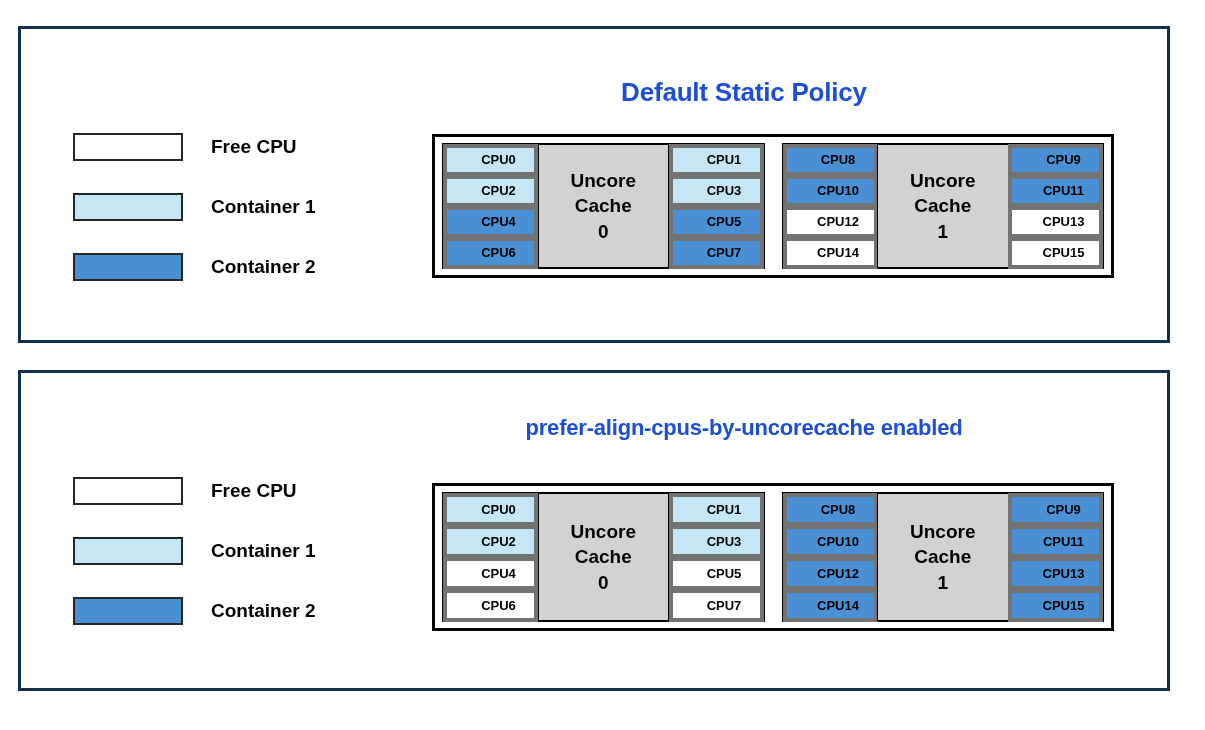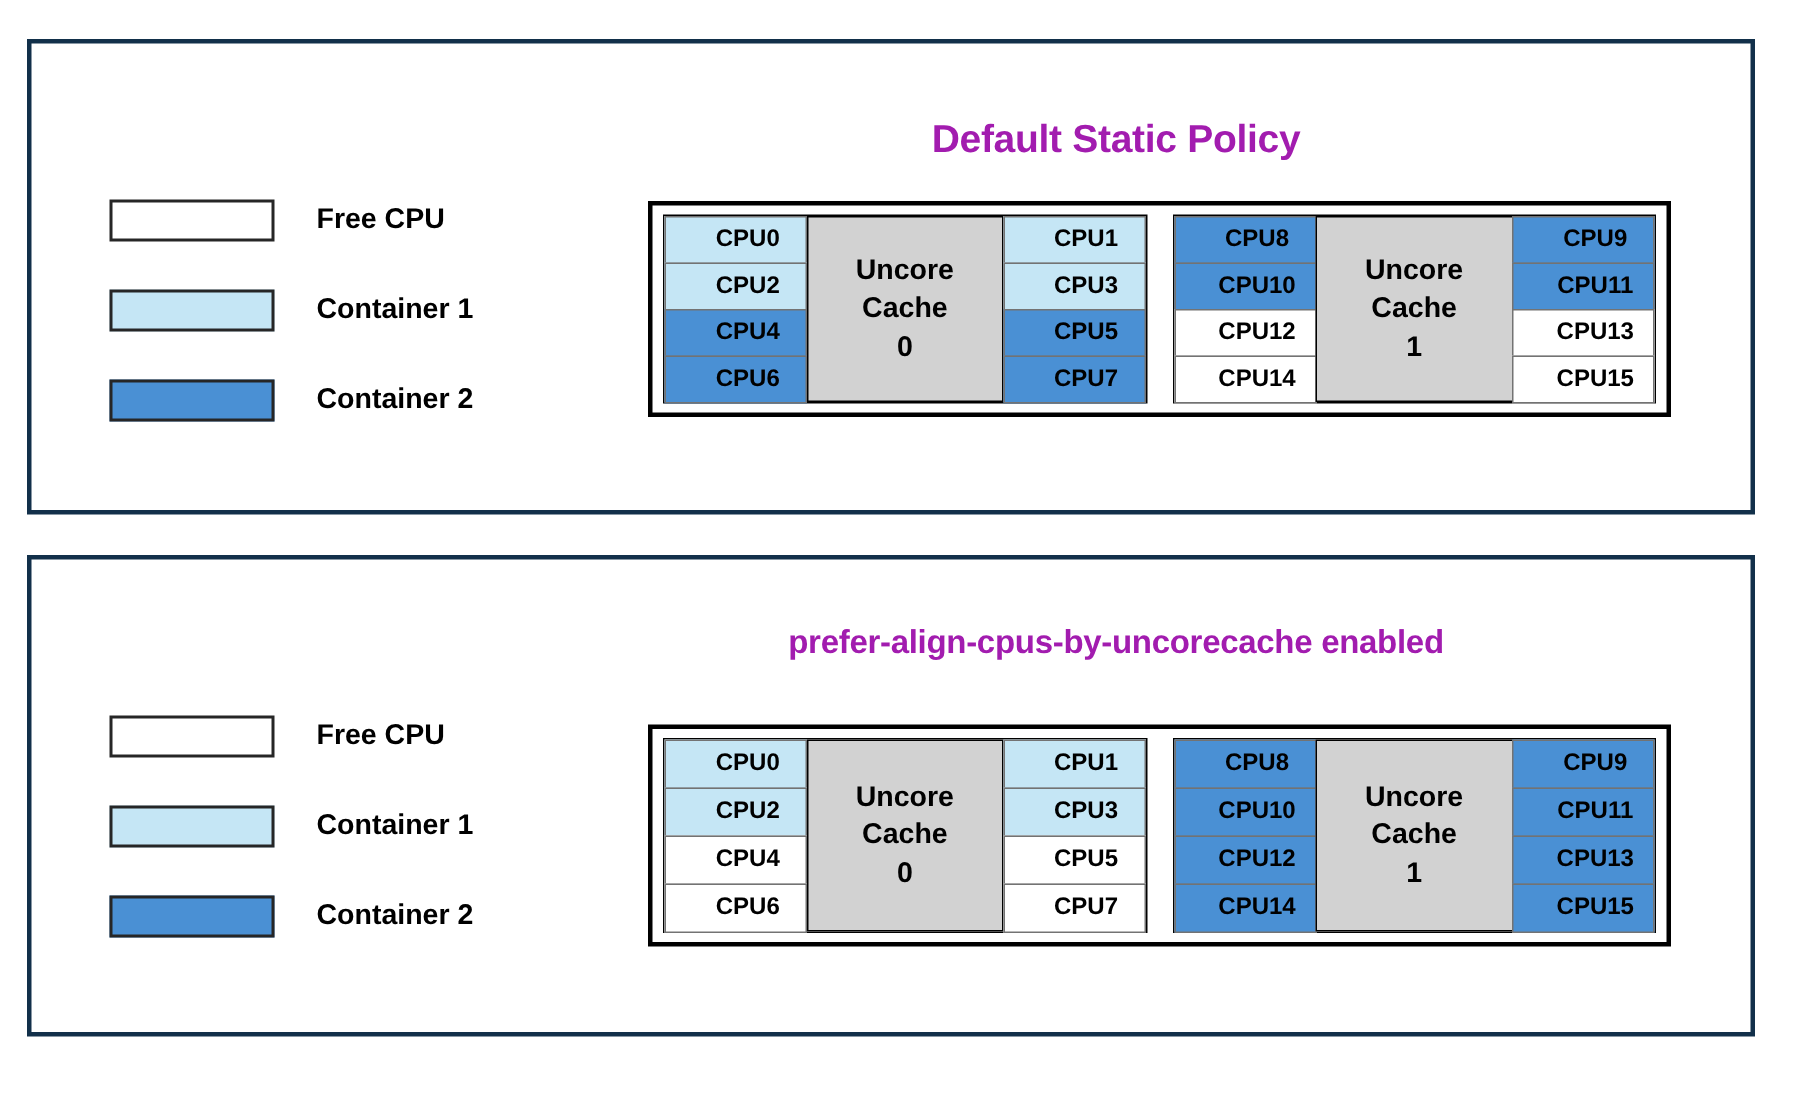--- a/index.html
+++ b/index.html
@@ -20,21 +20,21 @@
     border: 3px solid #12304a;
     background: #ffffff;
     box-sizing: border-box;
   }
   #panel-top    { left: 18px;  top: 26px;  width: 1152px; height: 317px; }
   #panel-bottom { left: 18px;  top: 370px; width: 1152px; height: 321px; }
 
   .panel-title {
     position: absolute;
     font-weight: bold;
-    color: #a21caf;
+    color: #1d4ed8;
     white-space: nowrap;
     letter-spacing: -0.2px;
   }
   #title-top {
     left: 0; right: 0;
     top: 48px;
     text-align: center;
     padding-left: 300px;
     font-size: 26px;
   }
@@ -92,26 +92,26 @@
     box-sizing: border-box;
   }
   .cpu-col {
     display: flex;
     flex-direction: column;
     width: 95px;
     flex: none;
   }
   .cpu-cell {
     flex: 1;
-    border: 1px solid #737373;
+    border: 4px solid #737373;
     box-sizing: border-box;
     display: flex;
     align-items: center;
     justify-content: center;
-    font-size: 16px;
+    font-size: 13px;
     font-weight: bold;
     color: #000000;
     margin: -0.5px 0;
     padding-left: 16px;
   }
   .cache-label {
     flex: 1;
     background: #d2d2d2;
     border: 1px solid #000000;
     box-sizing: border-box;

